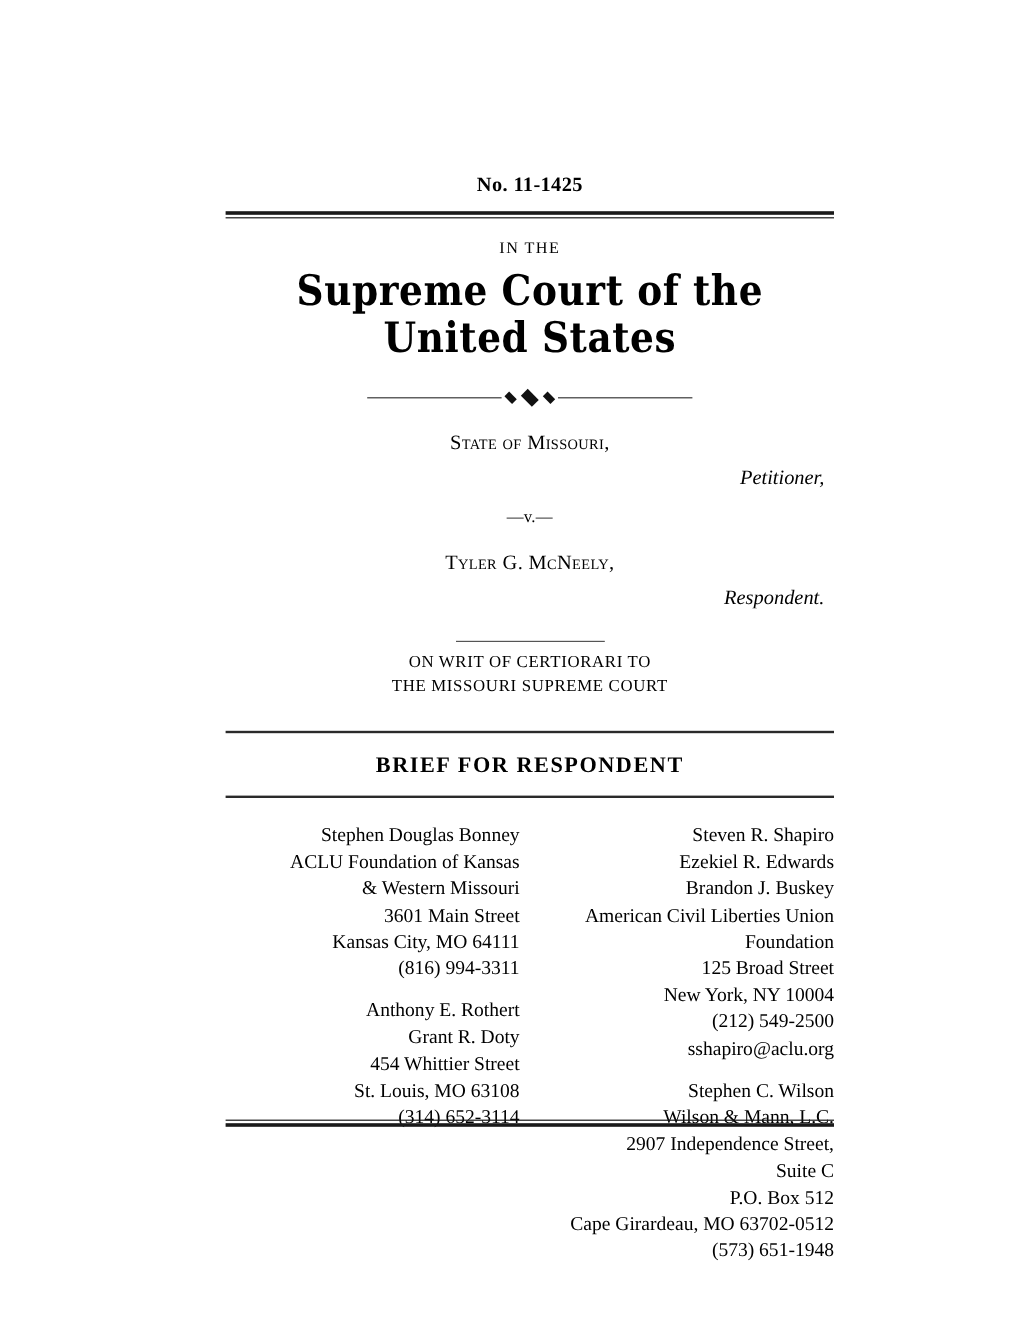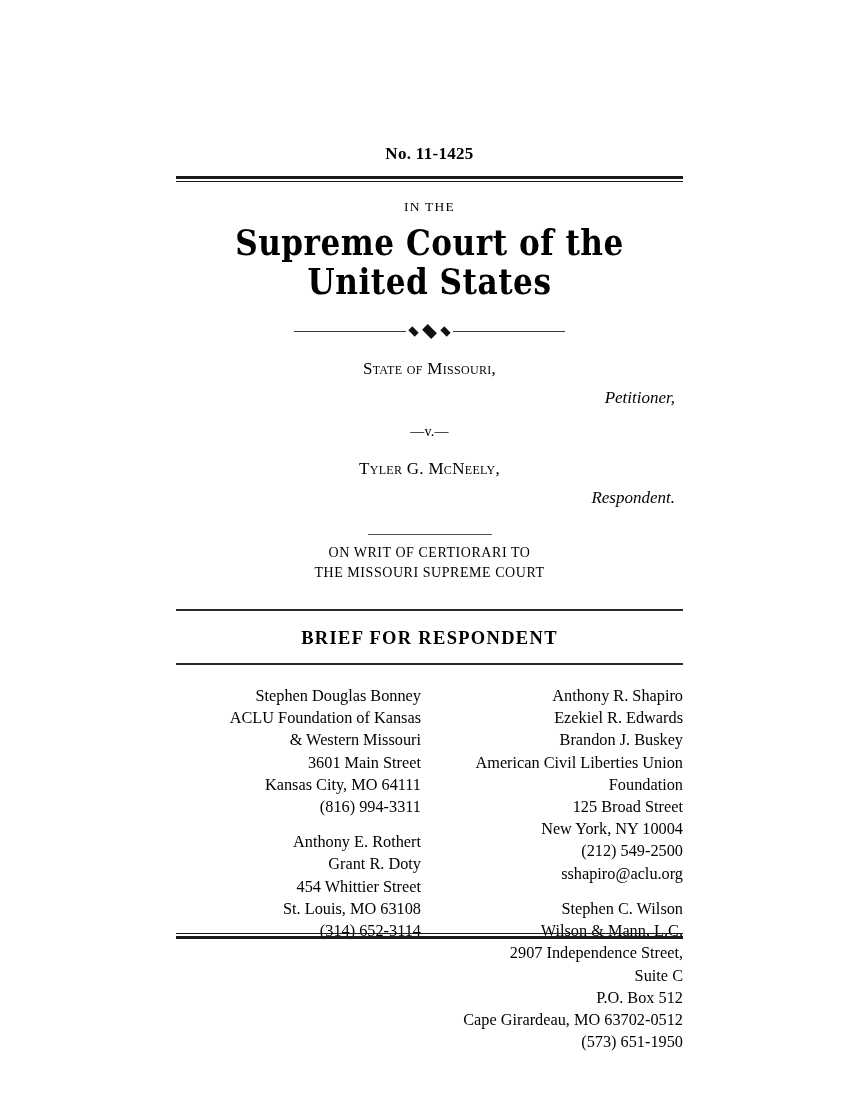--- a/index.html
+++ b/index.html
@@ -11,21 +11,21 @@
     width: 853px;
     height: 1109px;
     position: relative;
     font-family: "Liberation Serif", "DejaVu Serif", serif;
     color: #000000;
     -webkit-font-smoothing: antialiased;
   }
 
   .page {
     position: absolute;
-    left: 176px;
+    left: 188px;
     top: 0;
     width: 507px;
     height: 1109px;
   }
 
   
   .docket {
     text-align: center;
     font-size: 17px;
     font-weight: bold;
@@ -264,38 +264,38 @@
         <div class="blk">
           <div class="ln">Anthony E. Rothert</div>
           <div class="ln">Grant R. Doty</div>
           <div class="ln">454 Whittier Street</div>
           <div class="ln">St. Louis, MO 63108</div>
           <div class="ln">(314) 652-3114</div>
         </div>
       </div>
     <div class="col-right">
         <div class="blk">
-          <div class="ln">Anthony R. Shapiro</div>
+          <div class="ln">Steven R. Shapiro</div>
           <div class="ln">Ezekiel R. Edwards</div>
           <div class="ln">Brandon J. Buskey</div>
           <div class="ln">American Civil Liberties Union</div>
           <div class="ln ind">Foundation</div>
           <div class="ln">125 Broad Street</div>
           <div class="ln">New York, NY 10004</div>
           <div class="ln">(212) 549-2500</div>
           <div class="ln">sshapiro@aclu.org</div>
         </div>
         <div class="blk">
           <div class="ln">Stephen C. Wilson</div>
           <div class="ln">Wilson &amp; Mann, L.C.</div>
           <div class="ln">2907 Independence Street,</div>
           <div class="ln ind">Suite C</div>
           <div class="ln">P.O. Box 512</div>
           <div class="ln">Cape Girardeau, MO 63702-0512</div>
-          <div class="ln">(573) 651-1950</div>
+          <div class="ln">(573) 651-1948</div>
         </div>
       </div>
   </div>
 
   <div class="bottom-rule-wrap">
     <div class="rule-double-bottom">
       <div class="thin"></div>
       <div class="thick"></div>
     </div>
   </div>

